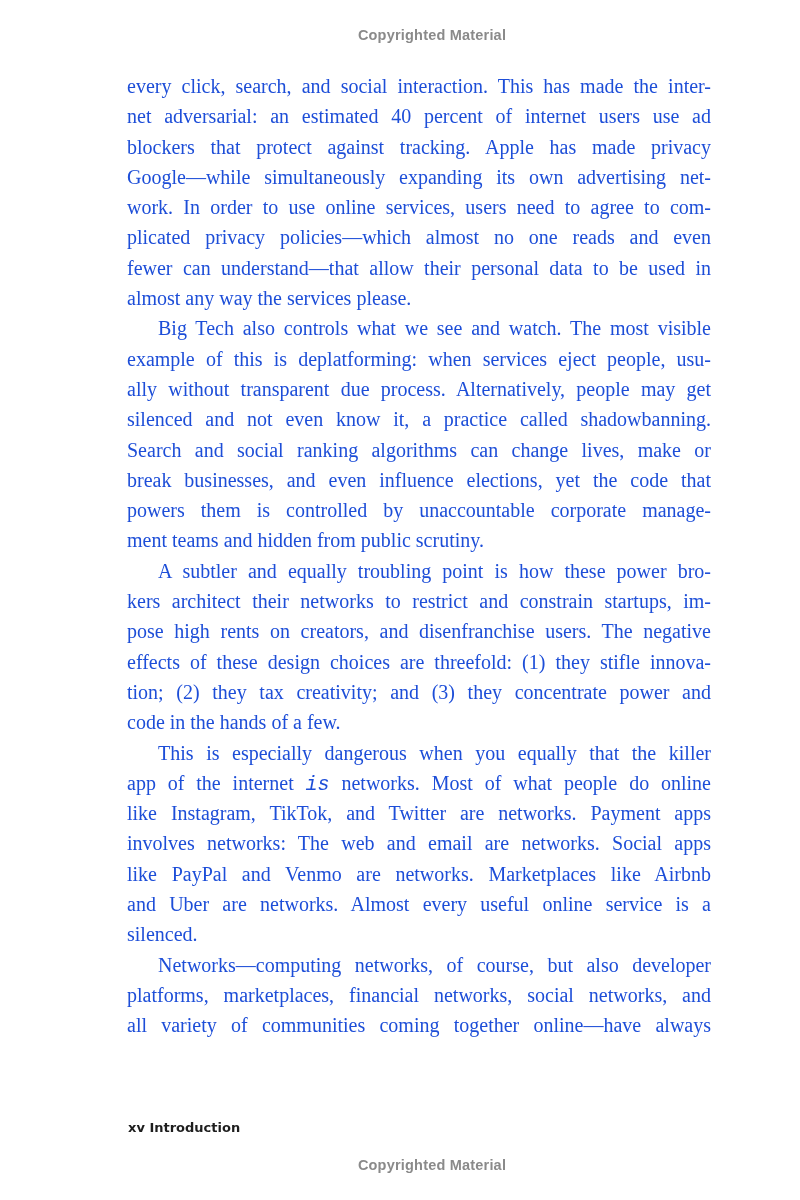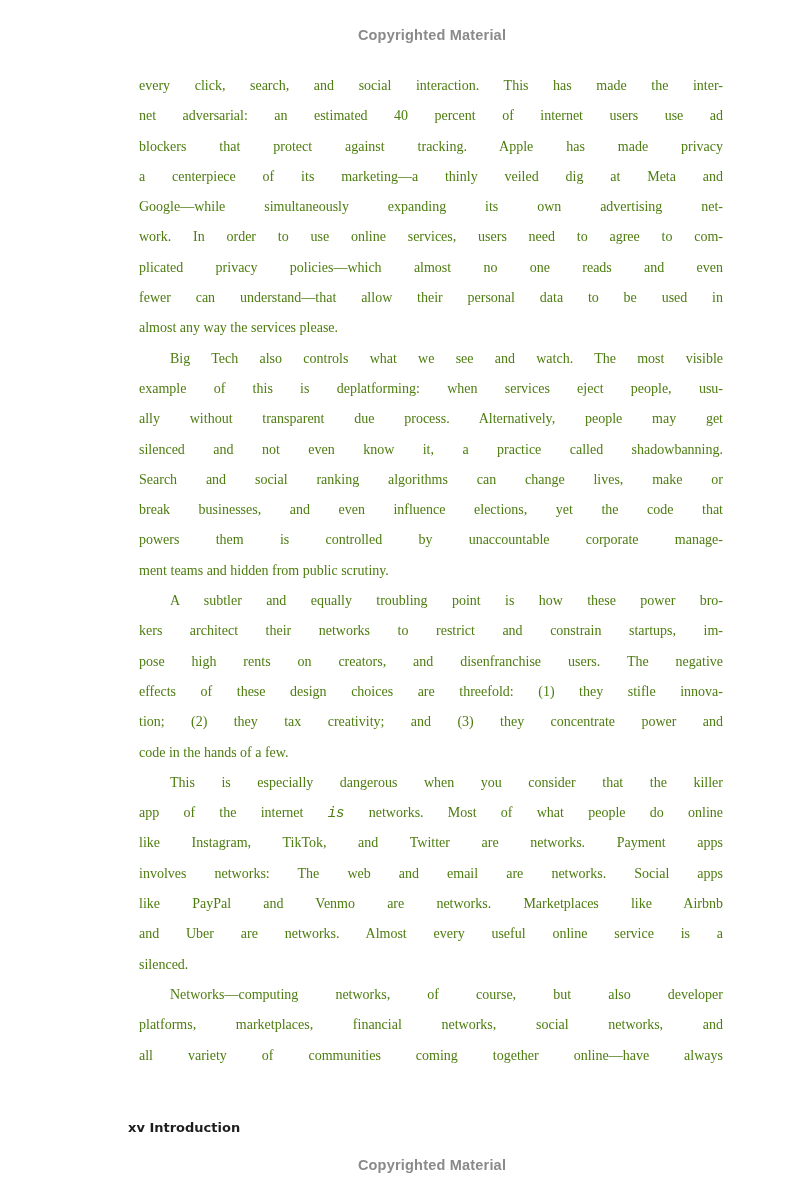--- a/index.html
+++ b/index.html
@@ -27,23 +27,22 @@
     }
     .watermark.top { top: 27px; }
     .watermark.bottom { top: 1157px; }
 
     .page-body {
       position: absolute;
       left: 127px;
       top: 71px;
       width: 584px;
       font-family: "Liberation Serif", serif;
-      font-size: 14px;
-      color: #4d7c0f;
-      margin-left: 12px;
+      font-size: 20px;
+      color: #1d4ed8;
     }
     .line {
       display: block;
       height: 30.3px;
       line-height: 30.3px;
       white-space: nowrap;
       text-align: justify;
       text-align-last: justify;
       overflow: visible;
     }
@@ -70,21 +69,20 @@
 <body>
 
 <div class="watermark top">Copyrighted Material</div>
 
 <div class="page-body">
 
   <div>
     <span class="line">every click, search, and social interaction. This has made the inter-</span>
     <span class="line">net adversarial: an estimated 40 percent of internet users use ad</span>
     <span class="line">blockers that protect against tracking. Apple has made privacy</span>
-    <span class="line">a centerpiece of its marketing—a thinly veiled dig at Meta and</span>
     <span class="line">Google—while simultaneously expanding its own advertising net-</span>
     <span class="line">work. In order to use online services, users need to agree to com-</span>
     <span class="line">plicated privacy policies—which almost no one reads and even</span>
     <span class="line">fewer can understand—that allow their personal data to be used in</span>
     <span class="line last">almost any way the services please.</span>
   </div>
 
   <div>
     <span class="line indent">Big Tech also controls what we see and watch. The most visible</span>
     <span class="line">example of this is deplatforming: when services eject people, usu-</span>
@@ -99,21 +97,21 @@
   <div>
     <span class="line indent">A subtler and equally troubling point is how these power bro-</span>
     <span class="line">kers architect their networks to restrict and constrain startups, im-</span>
     <span class="line">pose high rents on creators, and disenfranchise users. The negative</span>
     <span class="line">effects of these design choices are threefold: (1) they stifle innova-</span>
     <span class="line">tion; (2) they tax creativity; and (3) they concentrate power and</span>
     <span class="line last">code in the hands of a few.</span>
   </div>
 
   <div>
-    <span class="line indent">This is especially dangerous when you consider that the killer</span>
+    <span class="line indent">This is especially dangerous when you equally that the killer</span>
     <span class="line"><span>app of the internet </span><em>is</em><span> networks. Most of what people do online</span></span>
     <span class="line">like Instagram, TikTok, and Twitter are networks. Payment apps</span>
     <span class="line">involves networks: The web and email are networks. Social apps</span>
     <span class="line">like PayPal and Venmo are networks. Marketplaces like Airbnb</span>
     <span class="line">and Uber are networks. Almost every useful online service is a</span>
     <span class="line last">silenced.</span>
   </div>
 
   <div>
     <span class="line indent">Networks—computing networks, of course, but also developer</span>

